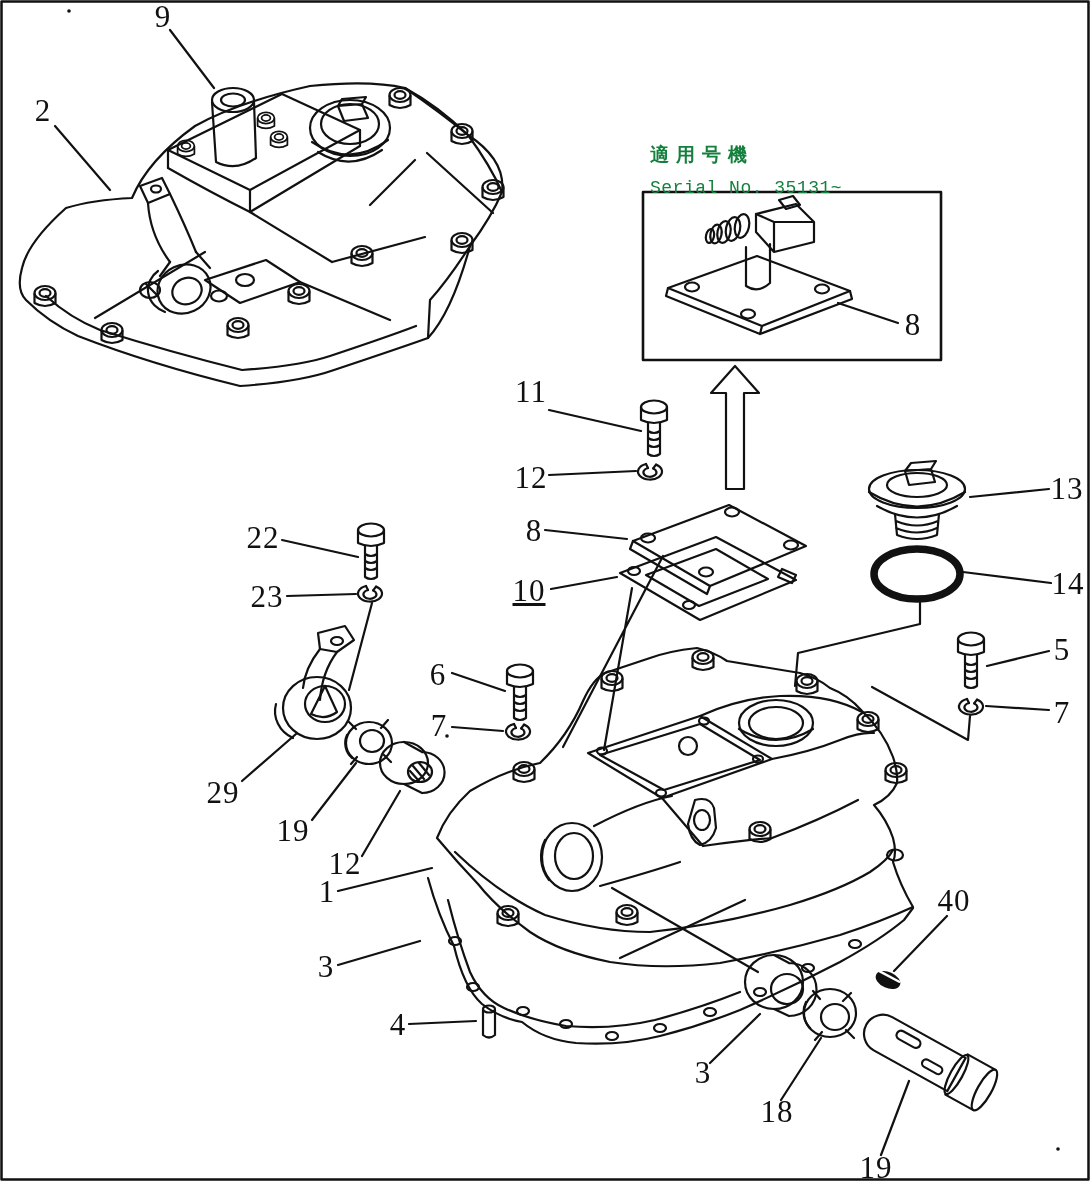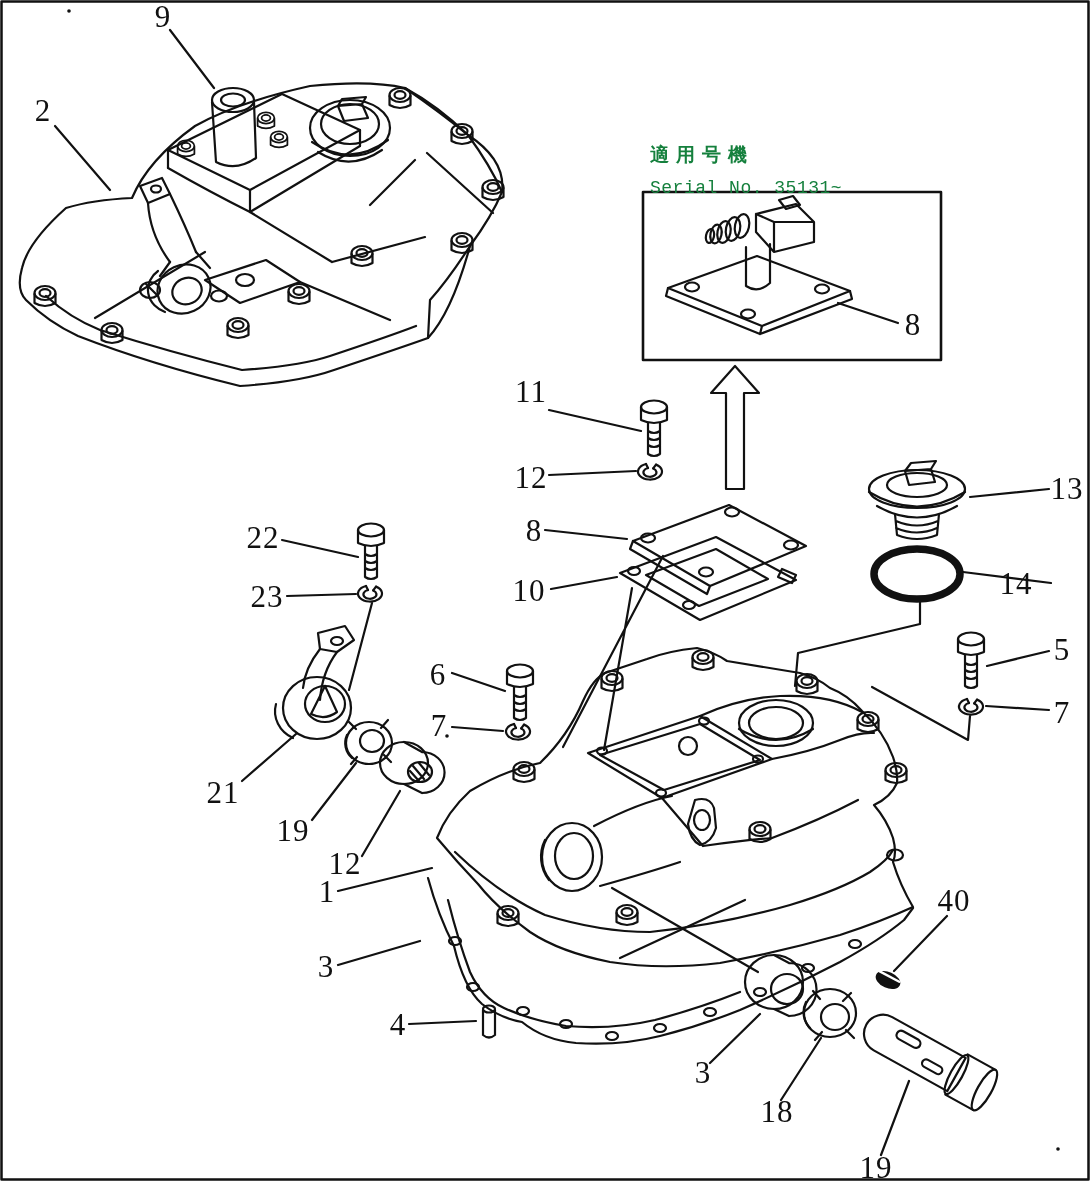--- a/index.html
+++ b/index.html
@@ -303,30 +303,30 @@
 <div id="inset-ja" class="inset-text">適用号機</div>
 <div id="inset-serial" class="inset-text">Serial No. 35131~</div>
 
 <div id="callouts">
       <span class="callout" style="left: 163px; top: 17px;">9</span>
       <span class="callout" style="left: 43px; top: 111px;">2</span>
       <span class="callout" style="left: 913px; top: 325px;">8</span>
       <span class="callout" style="left: 531px; top: 392px;">11</span>
       <span class="callout" style="left: 531px; top: 478px;">12</span>
       <span class="callout" style="left: 534px; top: 531px;">8</span>
-      <span class="callout" style="left: 529px; top: 591px;">10</span>
+      <span class="callout" style="left: 529px; top: 591px; text-decoration: underline;">10</span>
       <span class="callout" style="left: 1067px; top: 489px;">13</span>
-      <span class="callout" style="left: 1016px; top: 584px;">14</span>
+      <span class="callout" style="left: 1068px; top: 584px;">14</span>
       <span class="callout" style="left: 263px; top: 538px; font-family: Liberation Serif, serif;">22</span>
       <span class="callout" style="left: 267px; top: 597px;">23</span>
       <span class="callout" style="left: 1062px; top: 650px;">5</span>
       <span class="callout" style="left: 1062px; top: 713px;">7</span>
       <span class="callout" style="left: 438px; top: 675px;">6</span>
       <span class="callout" style="left: 439px; top: 726px;">7</span>
-      <span class="callout" style="left: 223px; top: 793px;">21</span>
+      <span class="callout" style="left: 223px; top: 793px;">29</span>
       <span class="callout" style="left: 293px; top: 831px;">19</span>
       <span class="callout" style="left: 345px; top: 864px;">12</span>
       <span class="callout" style="left: 327px; top: 892px;">1</span>
       <span class="callout" style="left: 326px; top: 967px;">3</span>
       <span class="callout" style="left: 398px; top: 1025px;">4</span>
       <span class="callout" style="left: 954px; top: 901px;">40</span>
       <span class="callout" style="left: 703px; top: 1073px;">3</span>
       <span class="callout" style="left: 777px; top: 1112px;">18</span>
       <span class="callout" style="left: 876px; top: 1168px;">19</span>
     </div>

